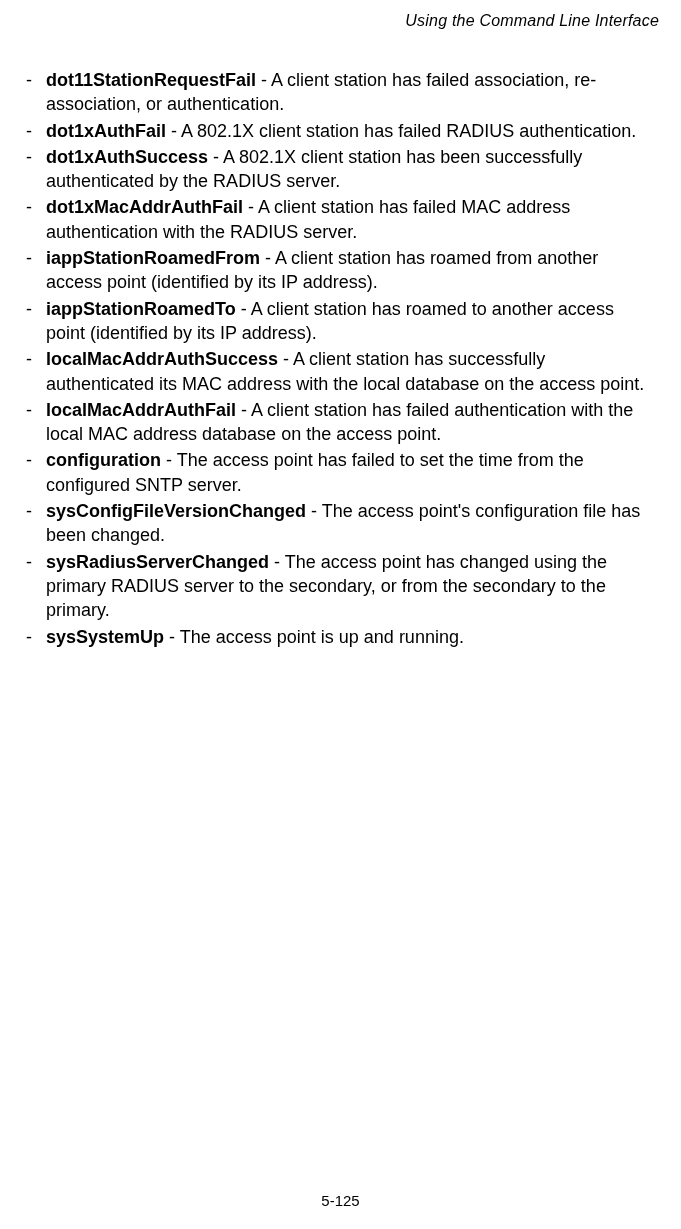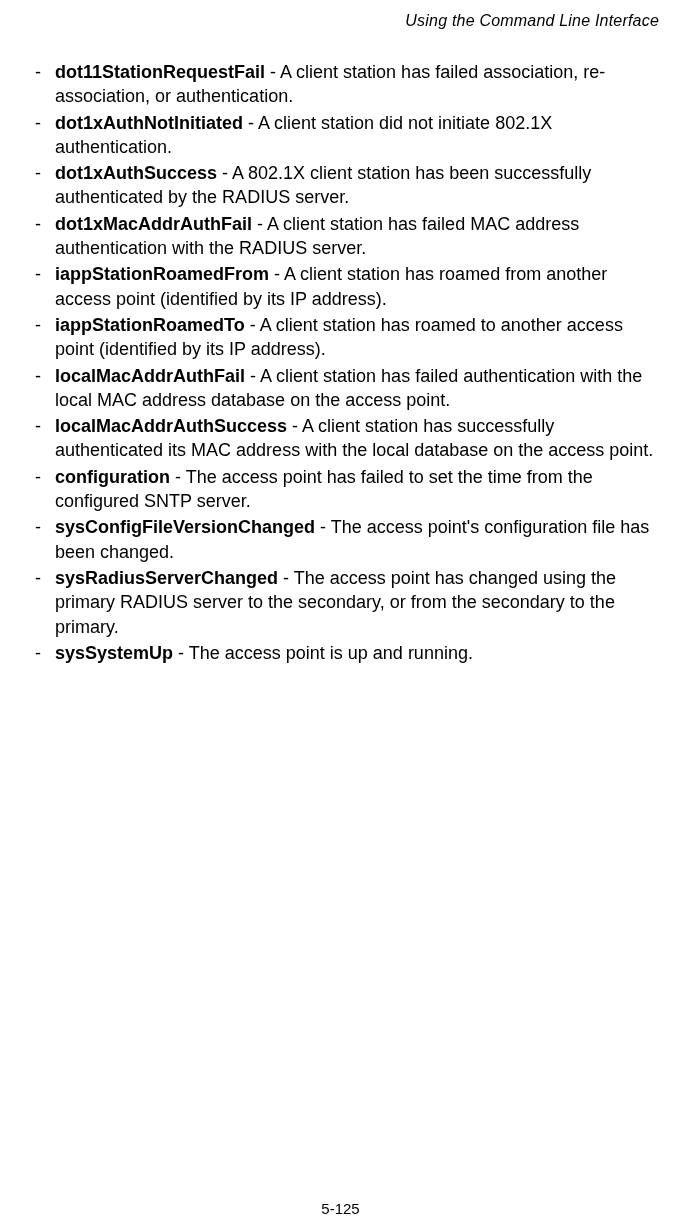--- a/index.html
+++ b/index.html
@@ -8,75 +8,75 @@
     background: #ffffff;
     font-family: "Segoe UI", "Helvetica Neue", Arial, sans-serif;
     color: #000;
     width: 681px;
   }
   .page {
     width: 681px;
     height: 1229px;
     position: relative;
     box-sizing: border-box;
-    padding: 12px 12px 0 25px;
+    padding: 12px 12px 0 8px;
   }
   .header {
     font-style: italic;
     font-size: 16px;
     text-align: right;
     padding-right: 10px;
     padding-top: 0px;
     padding-bottom: 26px;
     letter-spacing: 0.2px;
   }
   .list {
     list-style: none;
     padding: 0 6px 0 6px;
-    margin: 4px;
+    margin: 12px;
     font-size: 18px;
     line-height: 1.35;
   }
   .list > li {
     position: relative;
     padding-left: 20px;
     margin-bottom: 2px;
   }
   .list > li::before {
     content: "- ";
     position: absolute;
     left: 0;
     top: 0;
   }
   .term {
     font-weight: 700;
   }
   .footer {
     position: absolute;
-    bottom: 12px;
+    bottom: 20px;
     left: 50%;
     transform: translateX(-50%);
     font-size: 15px;
   }
 </style>
 </head>
 <body>
 
 <div class="page">
   <div class="header">Using the Command Line Interface</div>
 
   <ul class="list">
     <li><span class="term">dot11StationRequestFail</span><span> - A client station has failed association, re-association, or authentication.</span></li>
-    <li><span class="term">dot1xAuthNotInitiated</span><span> - A client station did not initiate 802.1X authentication.</span></li>
+    <li><span class="term">dot1xAuthFail</span><span> - A 802.1X client station has failed RADIUS authentication.</span></li>
     <li><span class="term">dot1xAuthSuccess</span><span> - A 802.1X client station has been successfully authenticated by the RADIUS server.</span></li>
     <li><span class="term">dot1xMacAddrAuthFail</span><span> - A client station has failed MAC address authentication with the RADIUS server.</span></li>
     <li><span class="term">iappStationRoamedFrom</span><span> - A client station has roamed from another access point (identified by its IP address).</span></li>
     <li><span class="term">iappStationRoamedTo</span><span> - A client station has roamed to another access point (identified by its IP address).</span></li>
+    <li><span class="term">localMacAddrAuthSuccess</span><span> - A client station has successfully authenticated its MAC address with the local database on the access point.</span></li>
     <li><span class="term">localMacAddrAuthFail</span><span> - A client station has failed authentication with the local MAC address database on the access point.</span></li>
-    <li><span class="term">localMacAddrAuthSuccess</span><span> - A client station has successfully authenticated its MAC address with the local database on the access point.</span></li>
     <li><span class="term">configuration</span><span> - The access point has failed to set the time from the configured SNTP server.</span></li>
     <li><span class="term">sysConfigFileVersionChanged</span><span> - The access point's configuration file has been changed.</span></li>
     <li><span class="term">sysRadiusServerChanged</span><span> - The access point has changed using the primary RADIUS server to the secondary, or from the secondary to the primary.</span></li>
     <li><span class="term">sysSystemUp</span><span> - The access point is up and running.</span></li>
   </ul>
 
   <div class="footer">5-125</div>
 </div>
 
 </body></html>

